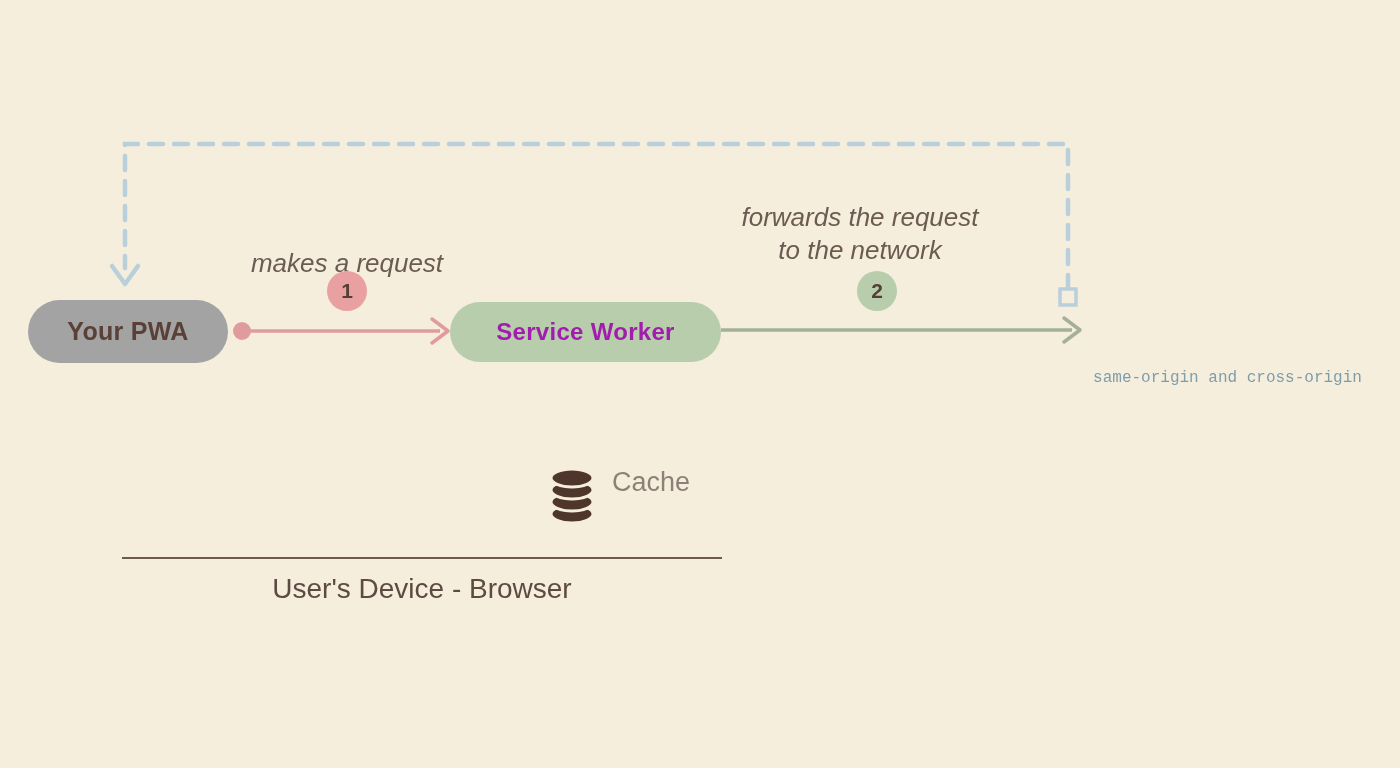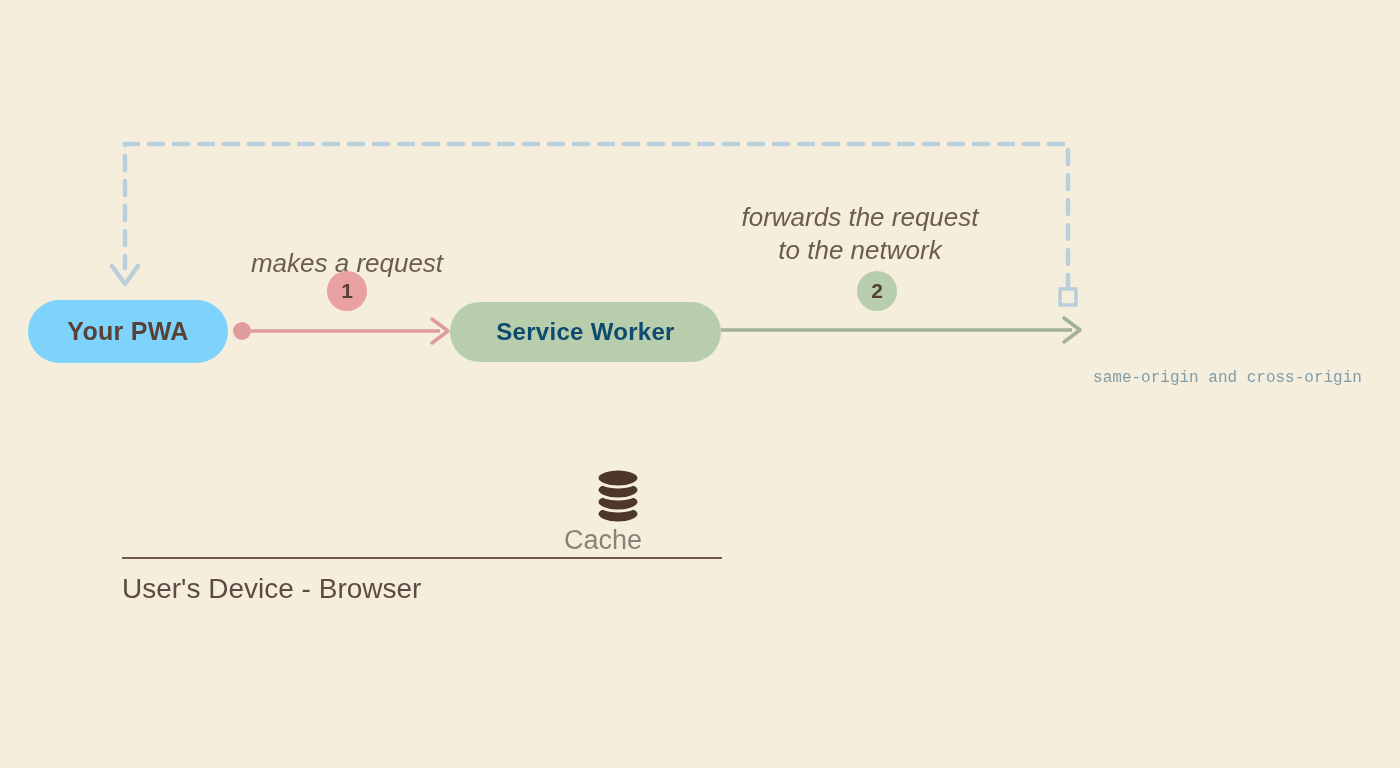--- a/index.html
+++ b/index.html
@@ -23,27 +23,27 @@
   .node {
     position: absolute;
     display: flex;
     align-items: center;
     justify-content: center;
     font-weight: bold;
     letter-spacing: 0.3px;
   }
   .node-pwa {
     left: 28px; top: 300px; width: 200px; height: 63px;
-    background: #7dd3fc; border-radius: 32px;
+    background: #a3a3a3; border-radius: 32px;
     color: #5a4138; font-size: 25px;
   }
   .node-sw {
     left: 450px; top: 302px; width: 271px; height: 60px;
     background: #b7cdac; border-radius: 30px;
-    color: #0c4a6e; font-size: 24px;
+    color: #a21caf; font-size: 24px;
   }
   .node-network {
     left: 1086px; top: 297px; width: 283px; height: 62px;
     background: #c3d7e1; border-radius: 31px;
     color: #4e453e; font-size: 25px;
   }
   .network-subtitle {
     position: absolute;
     left: 1066px; top: 369px; width: 323px;
     text-align: center;
@@ -66,35 +66,36 @@
     font-size: 26px;
     color: #6b5b52;
     text-align: center;
   }
   .step1-label { left: 197px; top: 248px; width: 300px; }
   .step2-line1 { left: 700px; top: 202px; width: 320px; }
   .step2-line2 { left: 700px; top: 235px; width: 320px; }
   .cache-group {
     position: absolute;
     left: 548px; top: 467px;
-    display: flex; align-items: flex-end; flex-direction: column;
+    display: flex; align-items: flex-start;
   }
   .cache-label {
     margin-left: 16px;
     font-size: 27px;
     color: #8d8076;
   }
   .device-divider {
     position: absolute;
     left: 122px; top: 557px; width: 600px;
     border-top: 2px solid #6e5a50;
   }
   .device-label {
     position: absolute;
     left: 122px; top: 573px; width: 600px;
+    text-align: center;
     font-size: 28px;
     color: #5d4a42;
     font-weight: 500;
   }
 </style>
 </head>
 <body>
 
 <div class="canvas">
 

